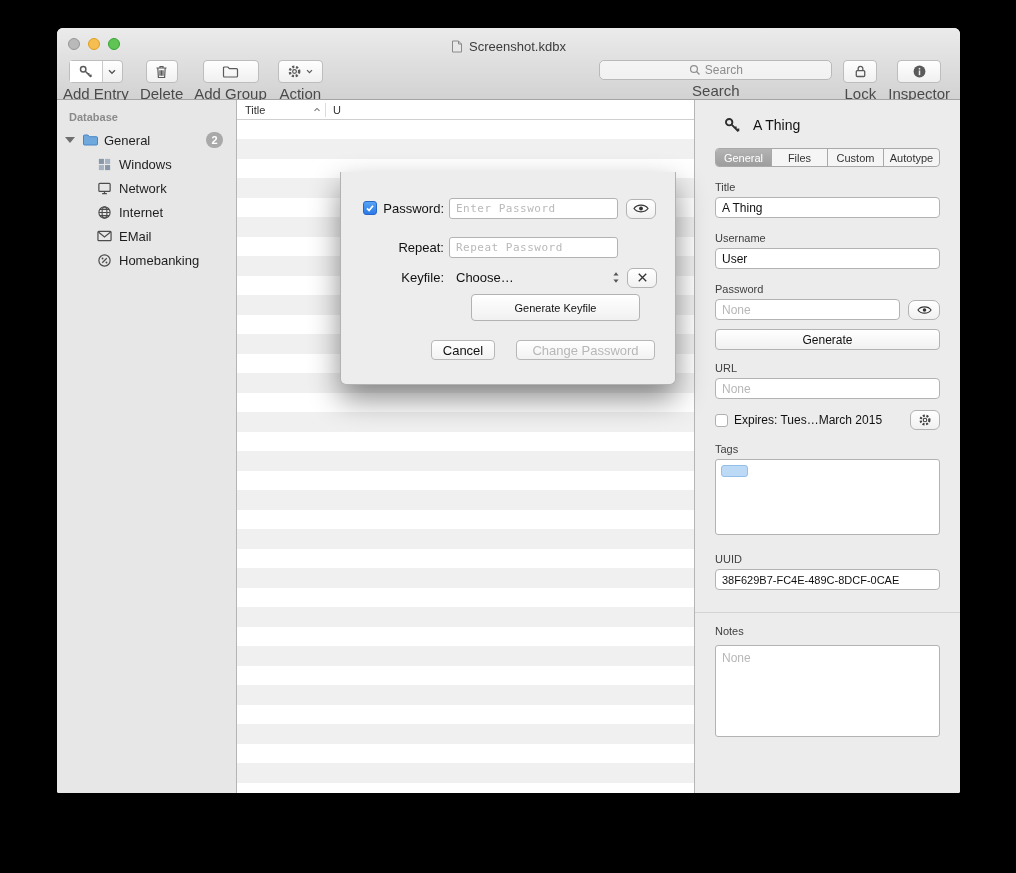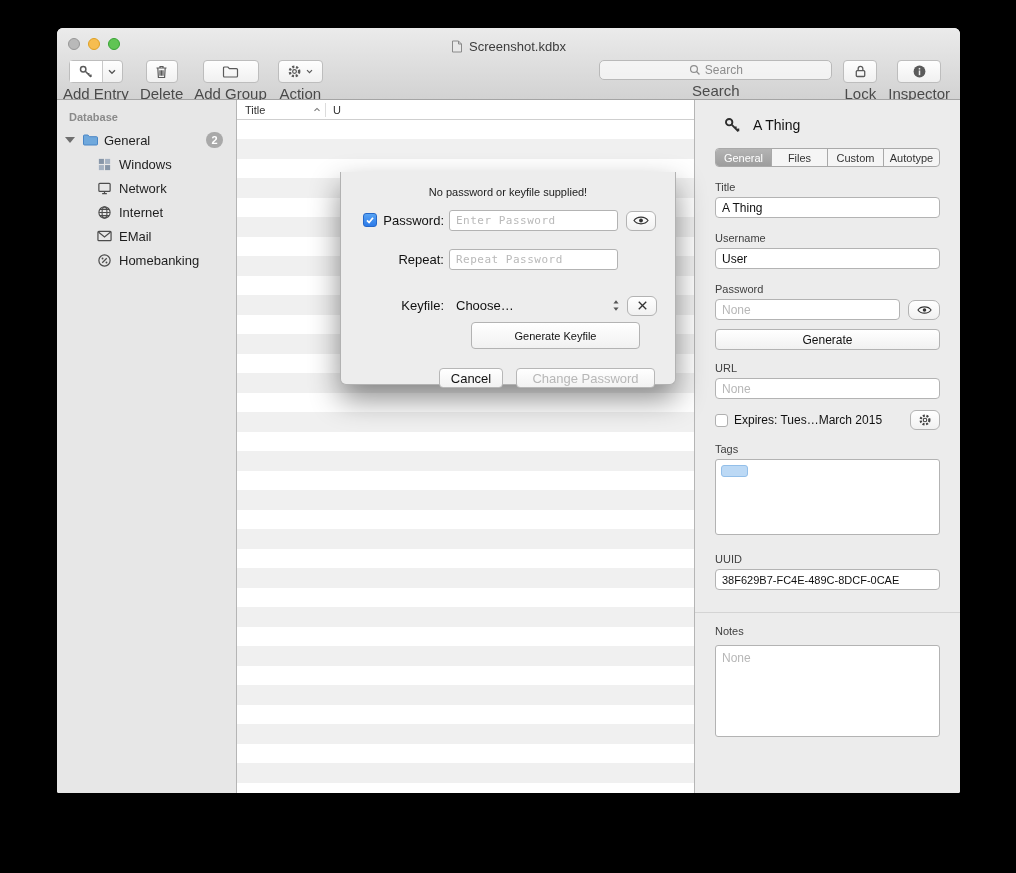--- a/index.html
+++ b/index.html
@@ -115,21 +115,21 @@
   .sq-btn { width:30px; height:20px; margin-left:8px; flex:none;
             background:linear-gradient(#fff,#f1f1f1); border:1px solid #b3b3b3; border-radius:6px;
             display:flex; align-items:center; justify-content:center; color:#333; }
   .keyfile-popup { width:174px; height:21px; margin-left:5px; display:flex; align-items:center;
                    padding:0 3px 0 7px; font-size:13px; color:#111; }
   .keyfile-popup .stepper { margin-left:auto; display:flex; }
   .kf-generate { margin:6px 0 0 130px; width:169px; height:27px;
                  background:linear-gradient(#fff,#f1f1f1); border:1px solid #b3b3b3;
                  border-radius:4px; font-size:11px; color:#111;
                  display:flex; align-items:center; justify-content:center; }
-  .dlg-buttons { margin-top:19px; display:flex; justify-content:flex-end; gap:13px; padding-right:20px; }
+  .dlg-buttons { margin-top:19px; display:flex; justify-content:flex-end; gap:21px; padding-right:20px; }
   .btn { height:20px; background:linear-gradient(#fff,#f2f2f2); border:1px solid #b7b7b7;
          border-radius:4px; font-size:13px; color:#111; display:flex; align-items:center;
          justify-content:center; }
   .btn.cancel { width:64px; }
   .btn.primary-disabled { width:139px; color:#b7b7b7; }
   svg { display:block; }
 </style>
 </head>
 <body>
 
@@ -396,21 +396,20 @@
       <div class="f-label" style="margin-top:18px">UUID</div>
       <input class="field uuid" value="38F629B7-FC4E-489C-8DCF-0CAE" style="">
 
       <div class="insp-divider"></div>
 
       <div class="f-label" style="margin-top:12px">Notes</div>
       <textarea class="notes" placeholder="None" style=""></textarea>
     </div>
 
     <div class="dialog">
-      <div class="dlg-msg">No password or keyfile supplied!</div>
 
       <div class="dlg-row" style="margin-top:12px">
         <div class="dlg-labelbox">
           <span class="cb-checked">
             <svg width="10" height="10" viewBox="0 0 10 10">
                 <path d="M2 5.3l2.1 2.2L8 2.8" fill="none" stroke="#fff" stroke-width="1.8"></path>
               </svg>
           </span>
           <span>Password:</span>
         </div>
@@ -425,21 +424,21 @@
         </div>
       </div>
 
       <div class="dlg-row" style="margin-top:18px">
         <div class="dlg-labelbox">
           <span>Repeat:</span>
         </div>
         <input class="dlg-field" placeholder="Repeat Password" style="">
       </div>
 
-      <div class="dlg-row" style="margin-top:25px">
+      <div class="dlg-row" style="margin-top:9px">
         <div class="dlg-labelbox">
           <span>Keyfile:</span>
         </div>
         <div class="keyfile-popup">
           <span>Choose…</span>
           <span class="stepper">
             <svg width="8" height="13" viewBox="0 0 8 13">
                 <path d="M4 1.2L6.6 4.4H1.4z" fill="#555"></path>
                 <path d="M4 11.8L1.4 8.6h5.2z" fill="#555"></path>
               </svg>

